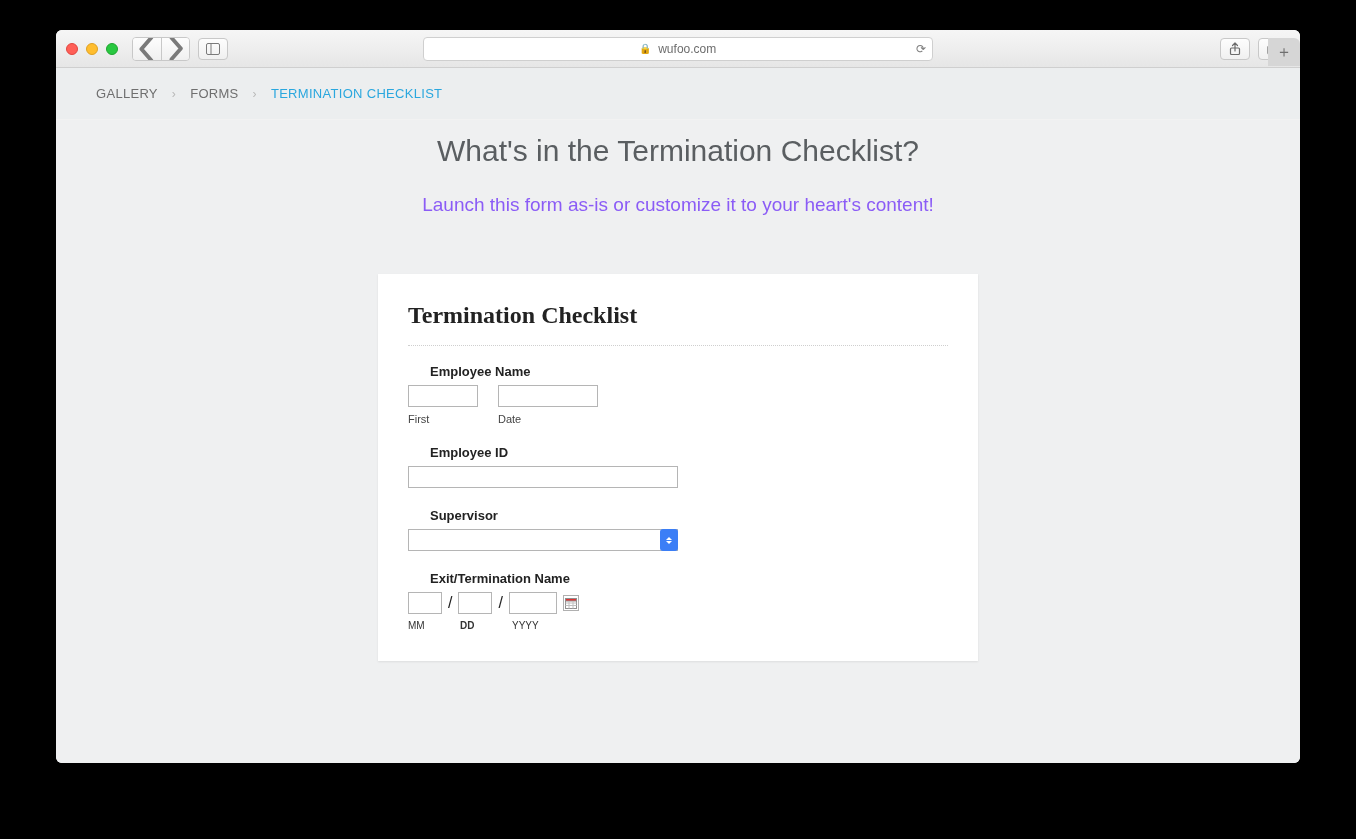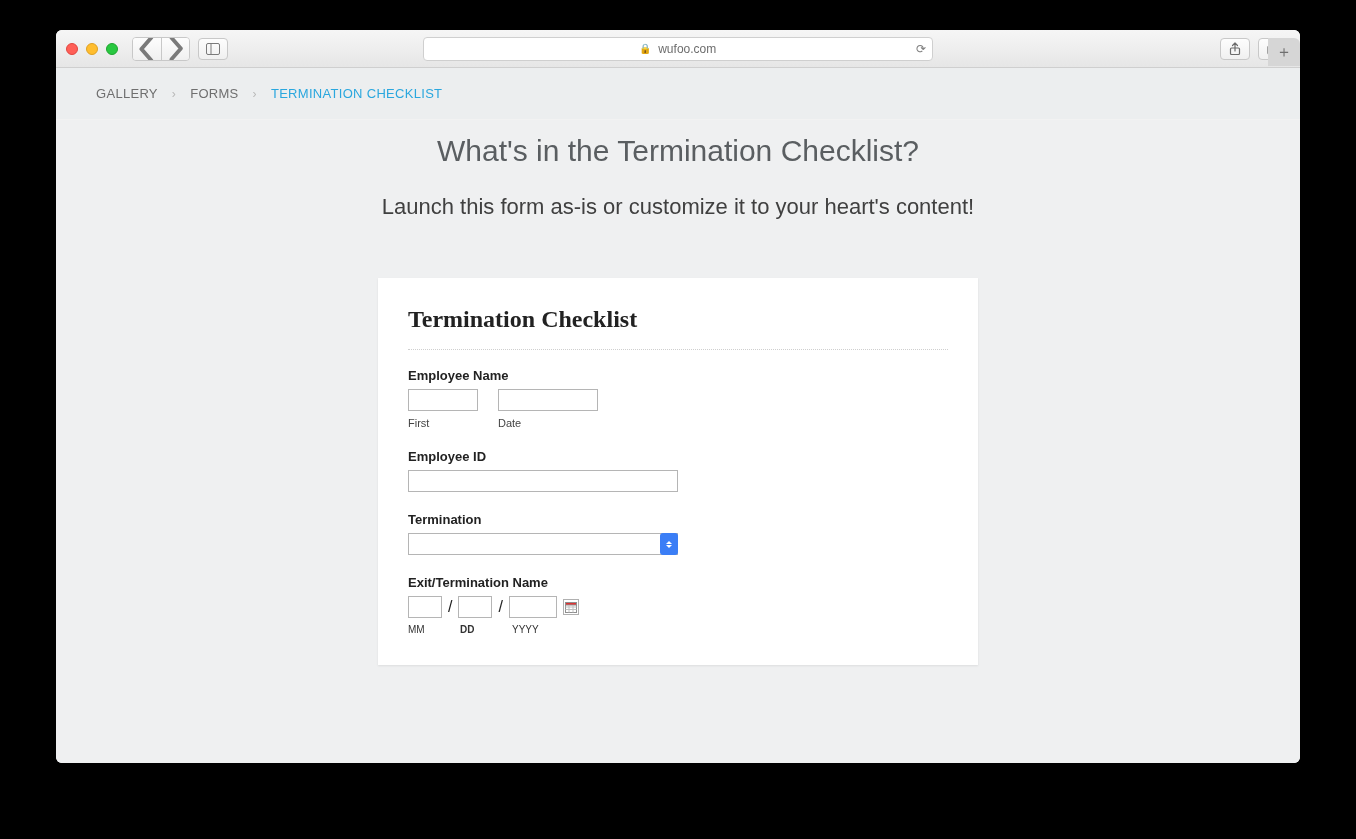--- a/index.html
+++ b/index.html
@@ -79,41 +79,41 @@
       align-items:center;
     }
     .headline {
       margin-top: 14px;
       font-size: 30px;
       font-weight:400;
       color:#5a5e61;
     }
     .subhead {
       margin-top: 26px;
-      font-size: 22px;
-      color:#404040;
+      font-size: 19px;
+      color:#8b5cf6;
     }
     .card {
       margin-top: 58px;
       width: 600px;
       background:#fff;
       padding: 28px 30px 30px 30px;
       box-shadow: 0 1px 2px rgba(0,0,0,0.08);
     }
     .card-title {
       font-family: Georgia, "Times New Roman", serif;
       font-size: 24px;
       font-weight: 600;
       color:#222;
       padding-bottom: 16px;
       border-bottom: 1px dotted #cfcfcf;
       margin-bottom: 18px;
     }
     .field { margin-bottom: 20px; }
-    .label { font-size:13px; font-weight:700; color:#222; margin-bottom:6px; display:block;}
+    .label { font-size:13px; font-weight:700; color:#222; margin-bottom:6px; display:block;margin-left:22px;}
     .row { display:flex; gap:20px; align-items:flex-start;}
     .tinput {
       border:1px solid #b5b5b5;
       background:#fff;
       height:22px;
       padding:2px 4px;
       font-size:12px;
     }
     .sublabel { font-size:11px; color:#444; margin-top:6px;}
     .name-first { width:70px;}
@@ -235,21 +235,21 @@
         </div>
       </div>
 
       <div class="field">
         <span class="label">Employee ID</span>
         <input class="tinput wide" type="text" value="" style="">
       </div>
 
 
       <div class="field">
-        <span class="label">Termination</span>
+        <span class="label">Supervisor</span>
         <div class="select-wrap">
           <select>
             <option></option>
           </select>
           <div class="select-caret"></div>
         </div>
       </div>
 
       <div class="field" style="margin-bottom:0">
         <span class="label">Exit/Termination Name</span>

